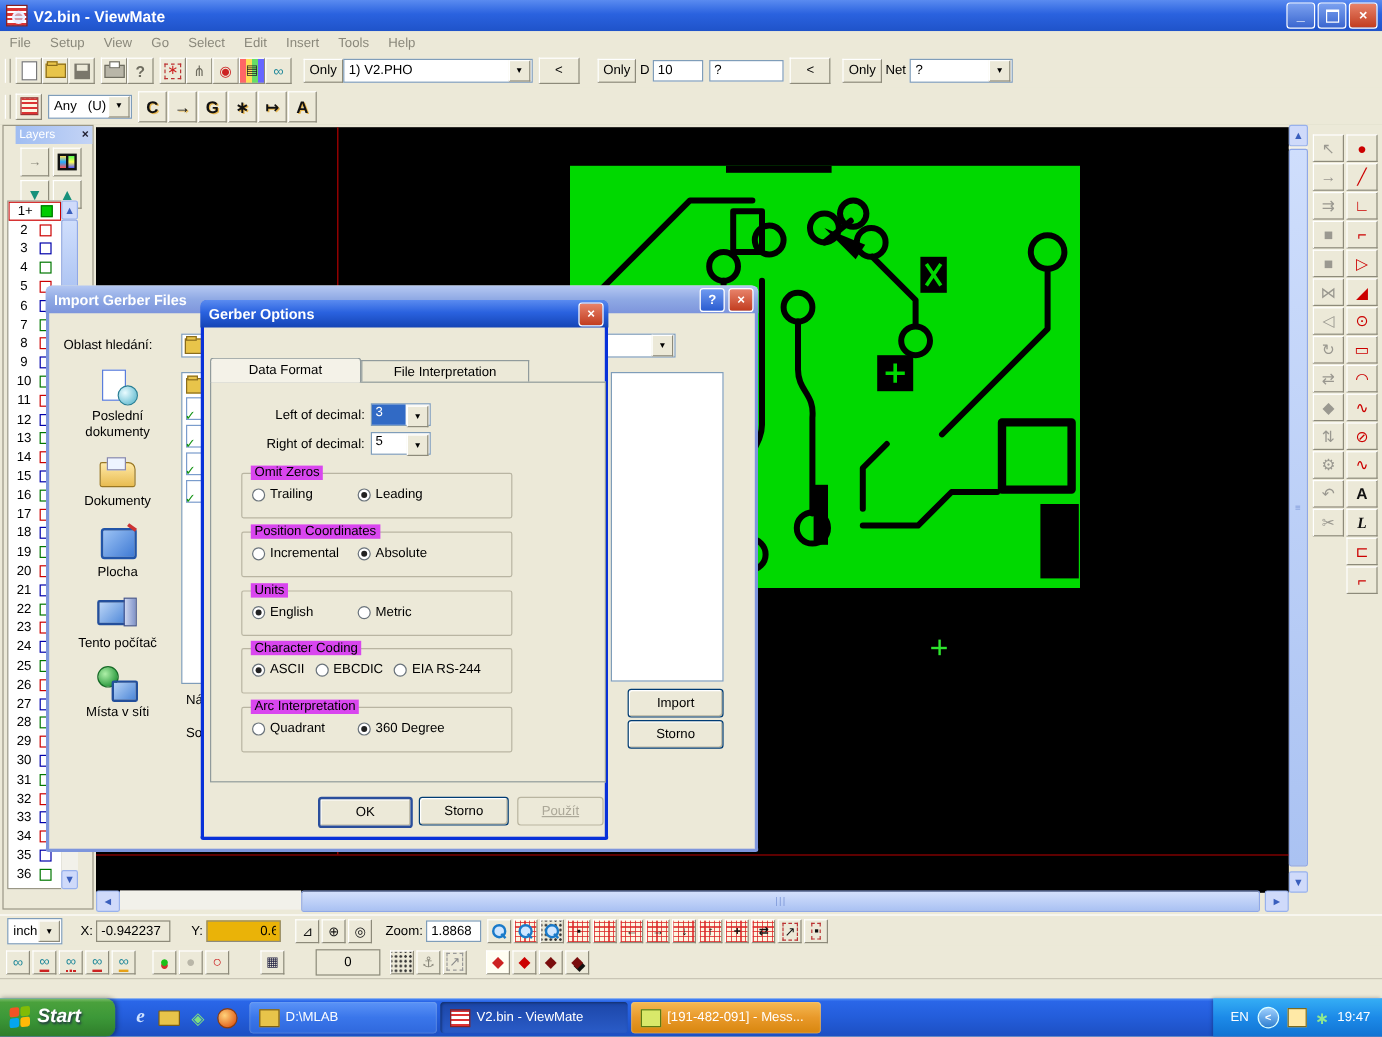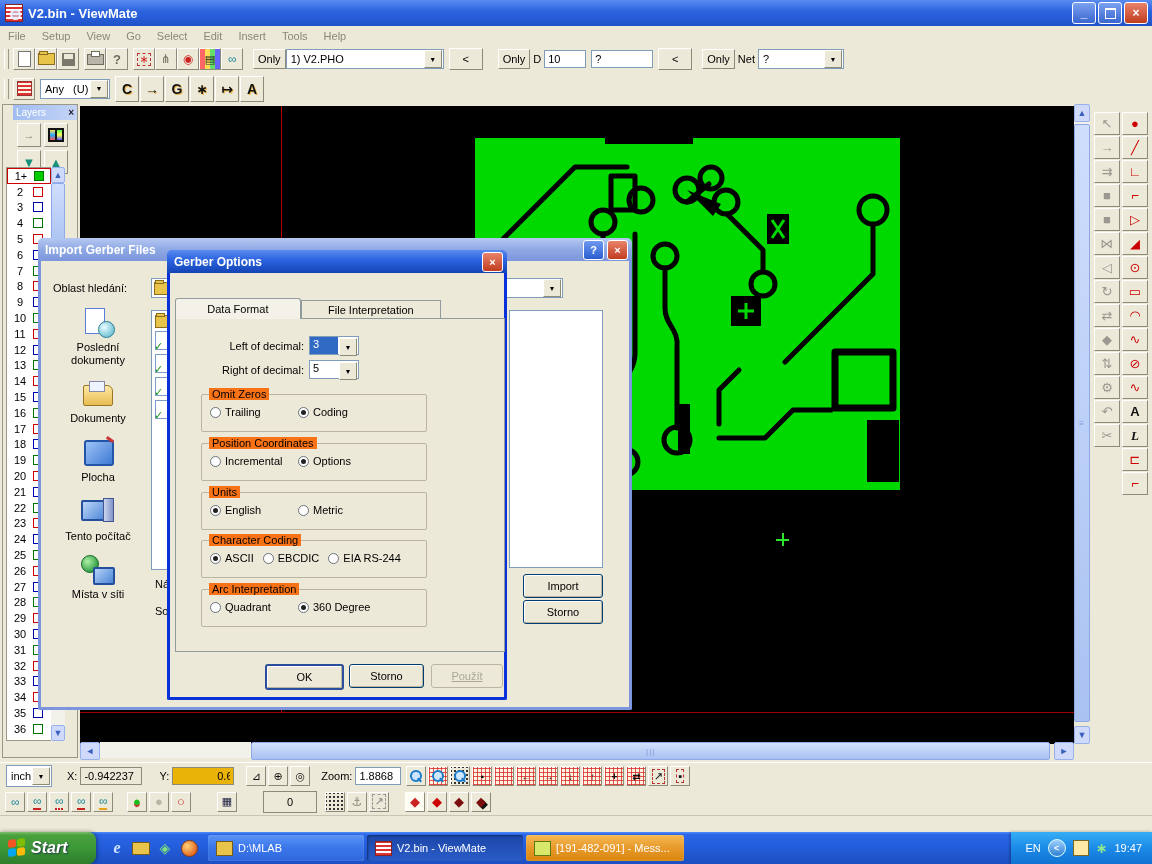--- a/index.html
+++ b/index.html
@@ -153,21 +153,21 @@
     font-size:11px;box-sizing:border-box;}
   .tabs2{position:absolute;left:5px;top:50px;display:flex;width:266px;height:19px;}
   .tab.active{position:relative;top:-2px;height:21px;z-index:3;background:#F4F2E8;border-radius:3px 3px 0 0;}
   .gpanel{position:absolute;left:5px;top:68px;width:330px;height:334px;border:1px solid #919b9c;background:#ECE9D8;box-sizing:border-box;z-index:2;}
   .decrow{position:absolute;display:flex;align-items:center;}
   .declbl{width:128px;text-align:right;padding-right:5px;}
   .deccombo{width:50px;height:19px;display:flex;background:#fff;border:1px solid #7F9DB9;box-sizing:border-box;}
   .decval{flex:1;padding:1px 3px;}
   .decval.hl{background:#316AC5;color:#fff;}
   .group{position:absolute;left:25px;width:224px;height:36px;border:1px solid #b9b5a2;border-radius:2px;}
-  .glegend{position:absolute;left:7px;top:-7px;background:#f97316;padding:0 3px;}
+  .glegend{position:absolute;left:7px;top:-7px;background:#d946ef;padding:0 3px;}
   .gopts{position:absolute;left:8px;top:11px;display:flex;align-items:center;}
   .opt{display:flex;align-items:center;min-width:88px;}
   .group.tight .opt{min-width:0;margin-right:9px;}
   .radio{width:11px;height:11px;border-radius:50%;background:#fff;border:1px solid #6a737b;margin-right:4px;position:relative;box-sizing:border-box;}
   .radio.on::after{content:"";position:absolute;left:2px;top:2px;width:5px;height:5px;border-radius:50%;background:#222;}
   .okbtn{border:2px solid #2a4e9c !important;}
   .disbtn{color:#aca899;border:1px solid #b9b5a0 !important;box-shadow:none !important;text-decoration:underline;}
   
   #status1{left:0;top:762px;width:1152px;height:26px;background:#ECE9D8;display:flex;align-items:center;border-top:1px solid #fff;}
   #status2{left:0;top:788px;width:1152px;height:27px;background:#ECE9D8;display:flex;align-items:center;}
@@ -816,35 +816,35 @@
         <div class="group" style="top:75px">
           <span class="glegend">Omit Zeros</span>
           <span class="gopts">
 
           <span class="opt">
                 <span class="radio"></span>
                 <span>Trailing</span>
               </span>
               <span class="opt">
                 <span class="radio on"></span>
-                <span>Coding</span>
+                <span>Leading</span>
               </span>
             </span>
         </div>
         <div class="group" style="top:124px">
           <span class="glegend">Position Coordinates</span>
           <span class="gopts">
 
           <span class="opt">
                 <span class="radio"></span>
                 <span>Incremental</span>
               </span>
               <span class="opt">
                 <span class="radio on"></span>
-                <span>Options</span>
+                <span>Absolute</span>
               </span>
             </span>
         </div>
         <div class="group" style="top:173px">
           <span class="glegend">Units</span>
           <span class="gopts">
 
           <span class="opt">
                 <span class="radio on"></span>
                 <span>English</span>

